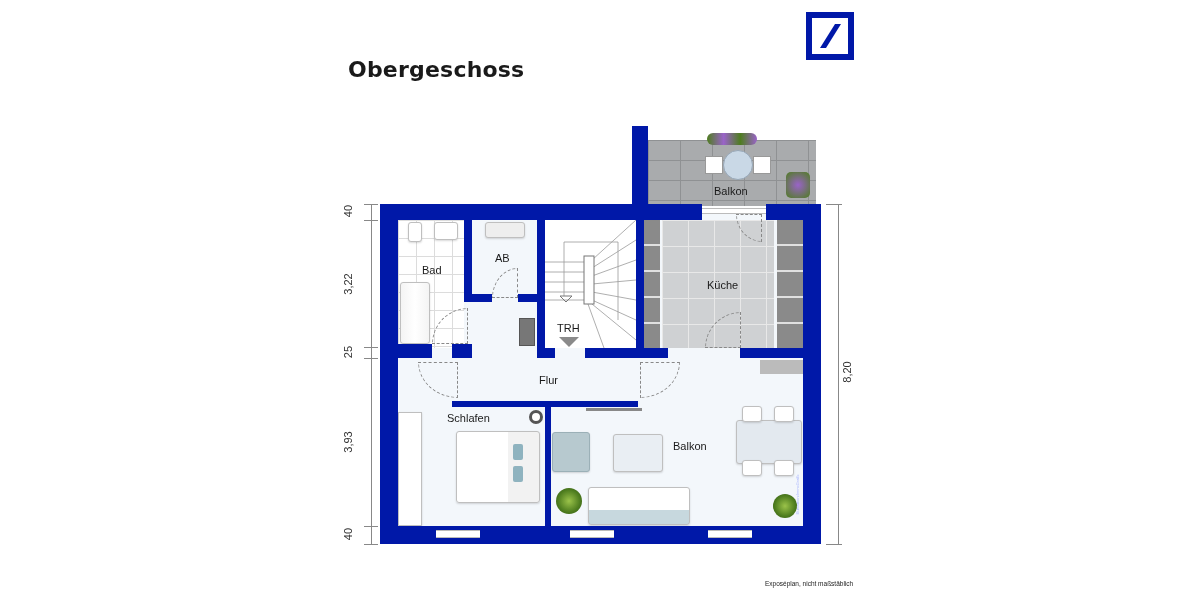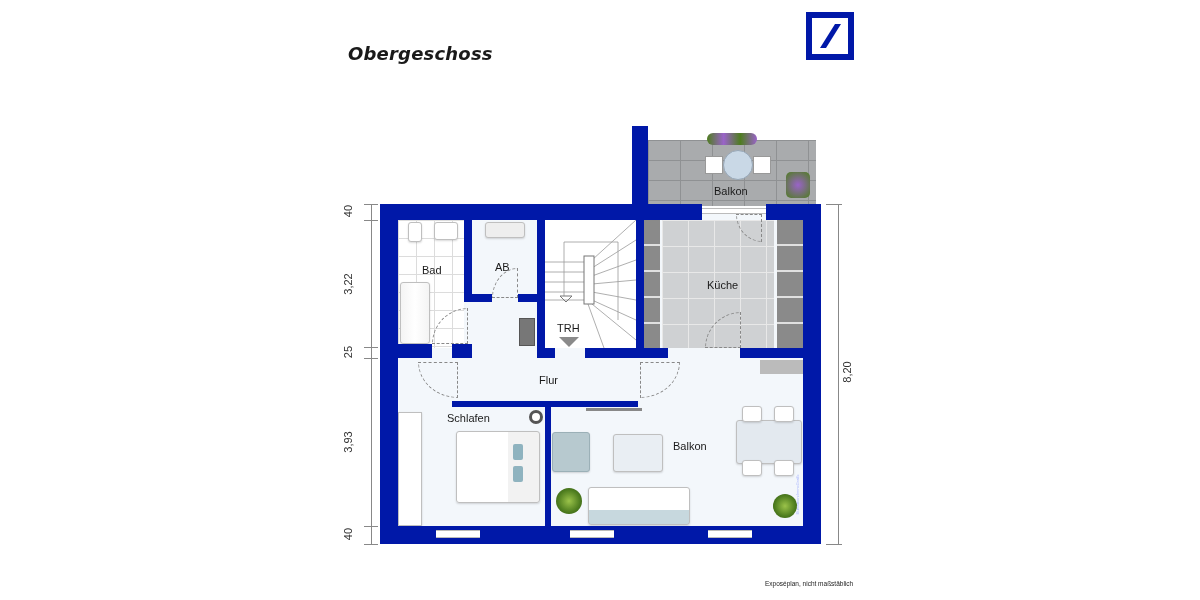--- a/index.html
+++ b/index.html
@@ -1,19 +1,19 @@
 <!DOCTYPE html>
 <html><head>
 <meta charset="utf-8">
 <style>
   * { box-sizing: border-box; margin: 0; padding: 0; }
   html, body { width: 1200px; height: 600px; background: #ffffff; overflow: hidden; }
   body { position: relative; font-family: "DejaVu Sans", sans-serif; color: #1a1a1a; }
 
-  .title { position: absolute; left: 348px; top: 43px; font-size: 18px; font-weight: bold; letter-spacing: 0.2px; font-style: italic; }
+  .title { position: absolute; left: 348px; top: 57px; font-size: 22px; font-weight: bold; letter-spacing: 0.2px; }
   .logo { position: absolute; left: 806px; top: 12px; width: 48px; height: 48px; border: 6px solid #0018a8; background: #fff; }
   .logo svg { position: absolute; left: 0; top: 0; width: 36px; height: 36px; }
   .footnote { position: absolute; left: 765px; top: 580px; font-size: 6.5px; color: #222; font-family: "Liberation Sans", sans-serif; }
 
   .abs { position: absolute; }
   .wall { position: absolute; background: #0018a8; }
   .floor { position: absolute; background: #f3f7fb; }
   .tile { position: absolute;
     background-color: #ffffff;
     background-image: linear-gradient(#dcdcdc 1px, transparent 1px), linear-gradient(90deg, #dcdcdc 1px, transparent 1px);
@@ -88,21 +88,21 @@
   <svg class="abs" style="left:559px;top:337px;" width="20" height="10" viewBox="0 0 20 10">
       <polygon points="0,0 20,0 10,10" fill="#8a8a8a"></polygon>
     </svg>
 
   <div class="furn" style="left:408px;top:222px;width:14px;height:20px;"></div>
   <div class="furn" style="left:434px;top:222px;width:24px;height:18px;"></div>
   <div class="furn" style="left:400px;top:282px;width:30px;height:62px;background:linear-gradient(90deg,#f4f4f4,#fff,#f4f4f4);"></div>
   <div class="label" style="left:422px;top:264px;">Bad</div>
 
   <div class="furn" style="left:485px;top:222px;width:40px;height:16px;background:#eee;"></div>
-  <div class="label" style="left:495px;top:261px;">AB</div>
+  <div class="label" style="left:495px;top:252px;">AB</div>
   <div class="abs" style="left:519px;top:318px;width:16px;height:28px;background:#777;border:1px solid #555;"></div>
 
   <div class="counter" style="left:644px;top:220px;width:16px;height:128px;"></div>
   <div class="counter" style="left:777px;top:220px;width:26px;height:128px;"></div>
   <div class="label" style="left:707px;top:279px;">Küche</div>
 
   <div class="label" style="left:539px;top:374px;">Flur</div>
   <div class="door-arc" style="left:418px;top:362px;width:40px;height:36px;border-radius:0 0 0 100%;"></div>
   <div class="door-arc" style="left:640px;top:362px;width:40px;height:36px;border-radius:0 0 100% 0;"></div>
   <div class="door-arc" style="left:432px;top:308px;width:36px;height:36px;border-radius:100% 0 0 0;"></div>

